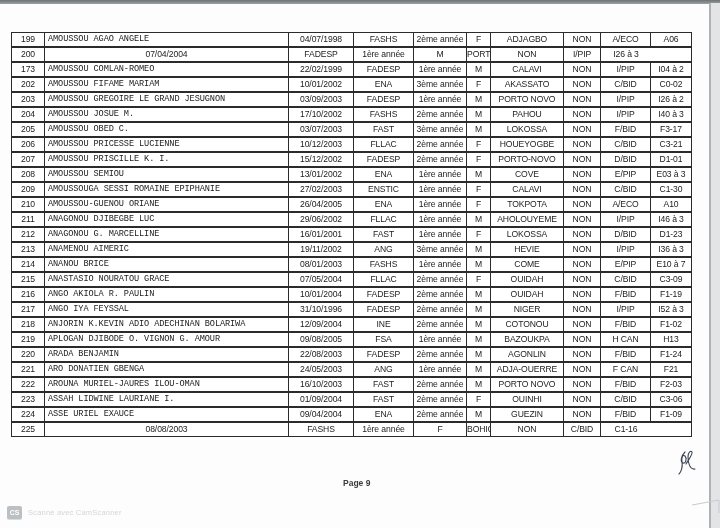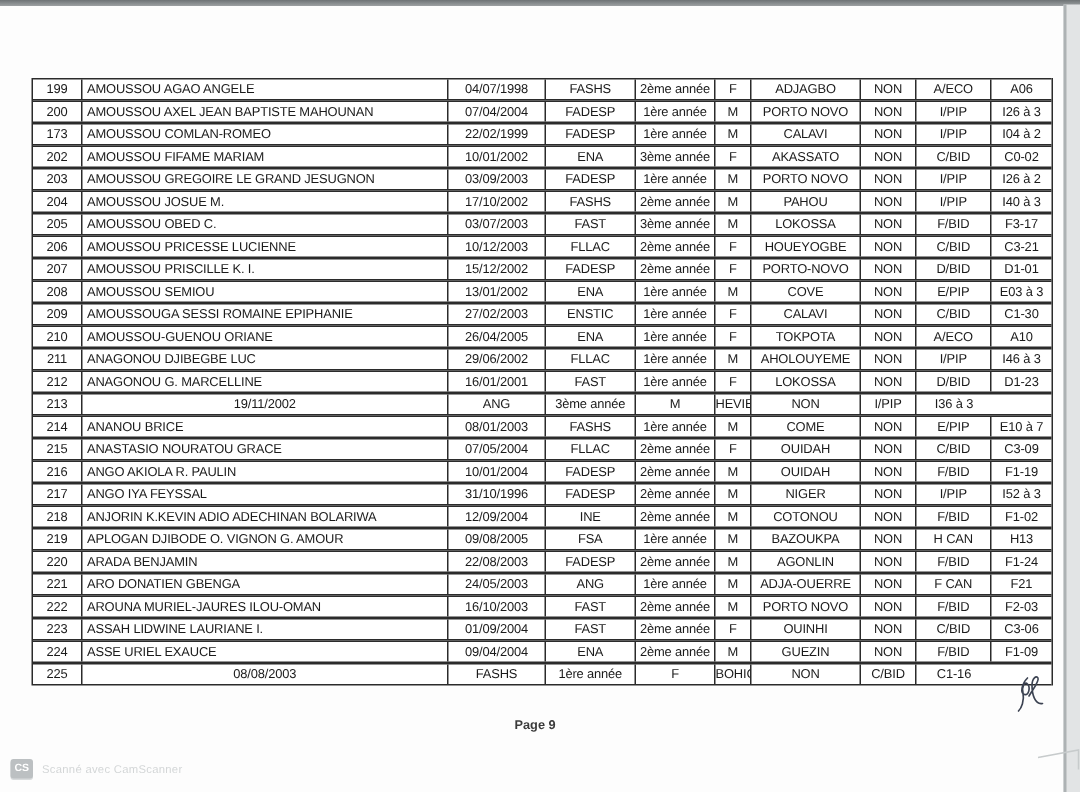--- a/index.html
+++ b/index.html
@@ -9,38 +9,37 @@
   }
   .top-edge{
     position:absolute;left:0;top:0;width:720px;height:4px;
     background:linear-gradient(#6e7375,#9da1a3);
   }
   .right-edge{
     position:absolute;right:0;top:3px;width:9px;height:525px;
     background:#e2e4e5;border-left:2px solid #adb2b4;
   }
   .student-table{
-    position:absolute;left:11px;top:52px;width:679px;
+    position:absolute;left:11px;top:32px;width:679px;
     border-left:1px solid #2b2b2b;border-right:1px solid #2b2b2b;
     background:#fff;
-    margin-left:10px;
   }
   .trow{
     display:grid;
     grid-template-columns:33px 244px 65px 60px 53px 24px 73px 37px 50px minmax(0,1fr);
     height:15px;box-sizing:border-box;
     border-top:1px solid #2b2b2b;border-bottom:1px solid #2b2b2b;
   }
   .tc{
     font-size:8.6px;line-height:13px;color:#1b1b1b;
     text-align:center;white-space:nowrap;overflow:hidden;
     border-right:1px solid #2b2b2b;letter-spacing:-0.1px;
   }
   .tc:last-child{border-right:none;}
-  .tc.c-name{text-align:left;padding-left:3px;}
+  .tc.c-name{text-align:left;padding-left:3px;font-family:Liberation Mono, monospace;}
   .page-number{
     position:absolute;left:343px;top:478px;
     font-size:8.5px;color:#3b3b3b;font-weight:bold;
   }
   .signature{position:absolute;left:678px;top:449px;}
   .corner-line{position:absolute;left:690px;top:496px;}
   .watermark{
     position:absolute;left:7px;top:506px;display:flex;align-items:center;gap:6px;
   }
   .cs-badge{
@@ -66,21 +65,20 @@
         <div class="tc c-faculty">FASHS</div>
         <div class="tc c-year">2ème année</div>
         <div class="tc c-sex">F</div>
         <div class="tc c-locality">ADJAGBO</div>
         <div class="tc c-mention">NON</div>
         <div class="tc c-zone">A/ECO</div>
         <div class="tc c-room">A06</div>
       </div>
       <div class="trow">
         <div class="tc c-no">200</div>
-        <div class="tc c-name">AMOUSSOU AXEL JEAN BAPTISTE MAHOUNAN</div>
         <div class="tc c-dob">07/04/2004</div>
         <div class="tc c-faculty">FADESP</div>
         <div class="tc c-year">1ère année</div>
         <div class="tc c-sex">M</div>
         <div class="tc c-locality">PORTO NOVO</div>
         <div class="tc c-mention">NON</div>
         <div class="tc c-zone">I/PIP</div>
         <div class="tc c-room">I26 à 3</div>
       </div>
       <div class="trow">
@@ -222,20 +220,21 @@
         <div class="tc c-faculty">FAST</div>
         <div class="tc c-year">1ère année</div>
         <div class="tc c-sex">F</div>
         <div class="tc c-locality">LOKOSSA</div>
         <div class="tc c-mention">NON</div>
         <div class="tc c-zone">D/BID</div>
         <div class="tc c-room">D1-23</div>
       </div>
       <div class="trow">
         <div class="tc c-no">213</div>
+        <div class="tc c-name">ANAMENOU AIMERIC</div>
         <div class="tc c-dob">19/11/2002</div>
         <div class="tc c-faculty">ANG</div>
         <div class="tc c-year">3ème année</div>
         <div class="tc c-sex">M</div>
         <div class="tc c-locality">HEVIE</div>
         <div class="tc c-mention">NON</div>
         <div class="tc c-zone">I/PIP</div>
         <div class="tc c-room">I36 à 3</div>
       </div>
       <div class="trow">

